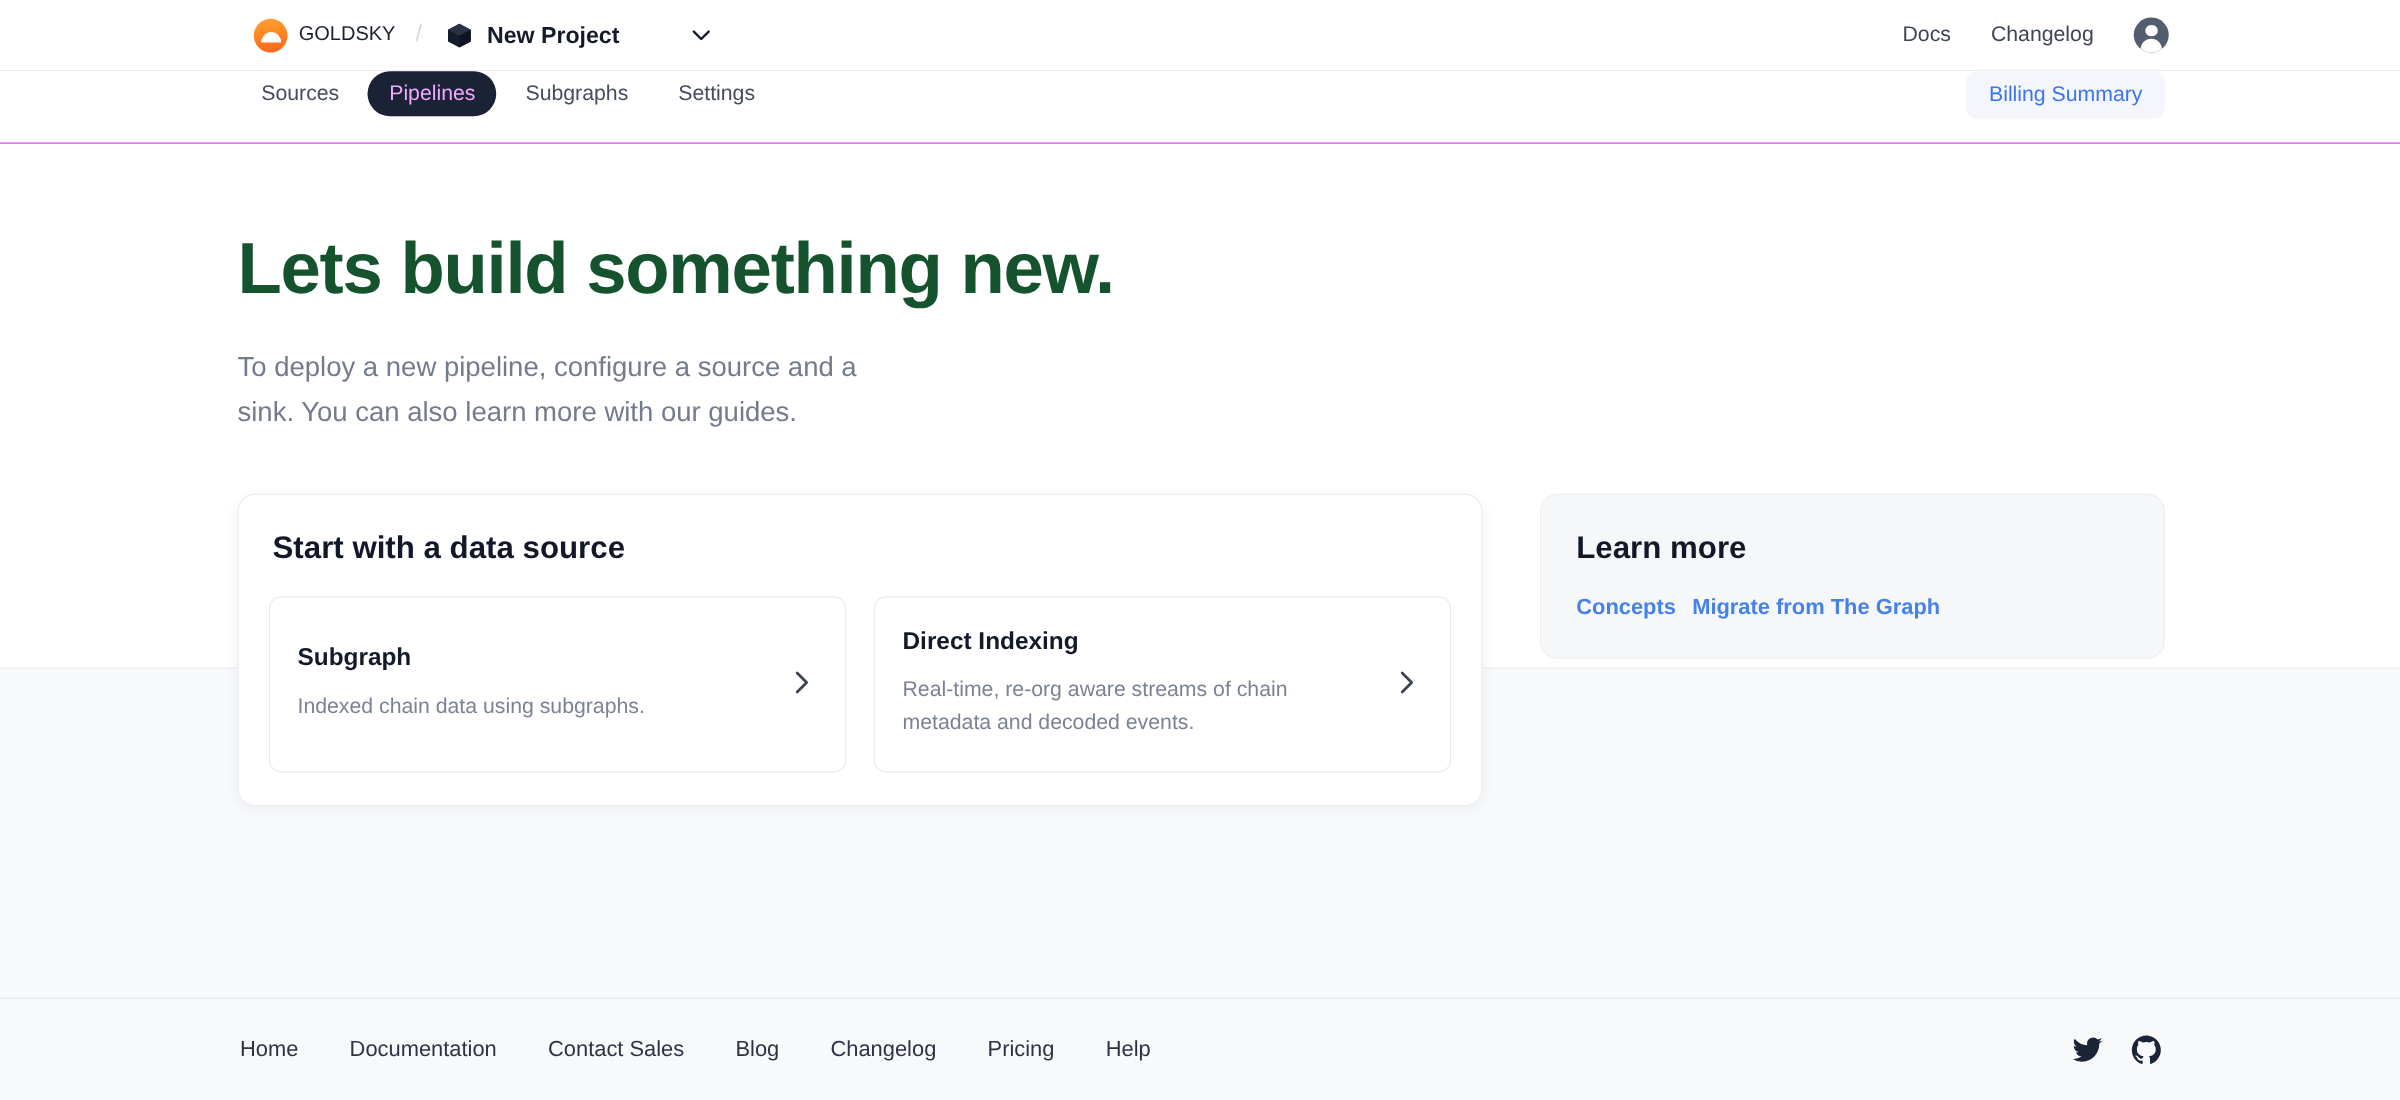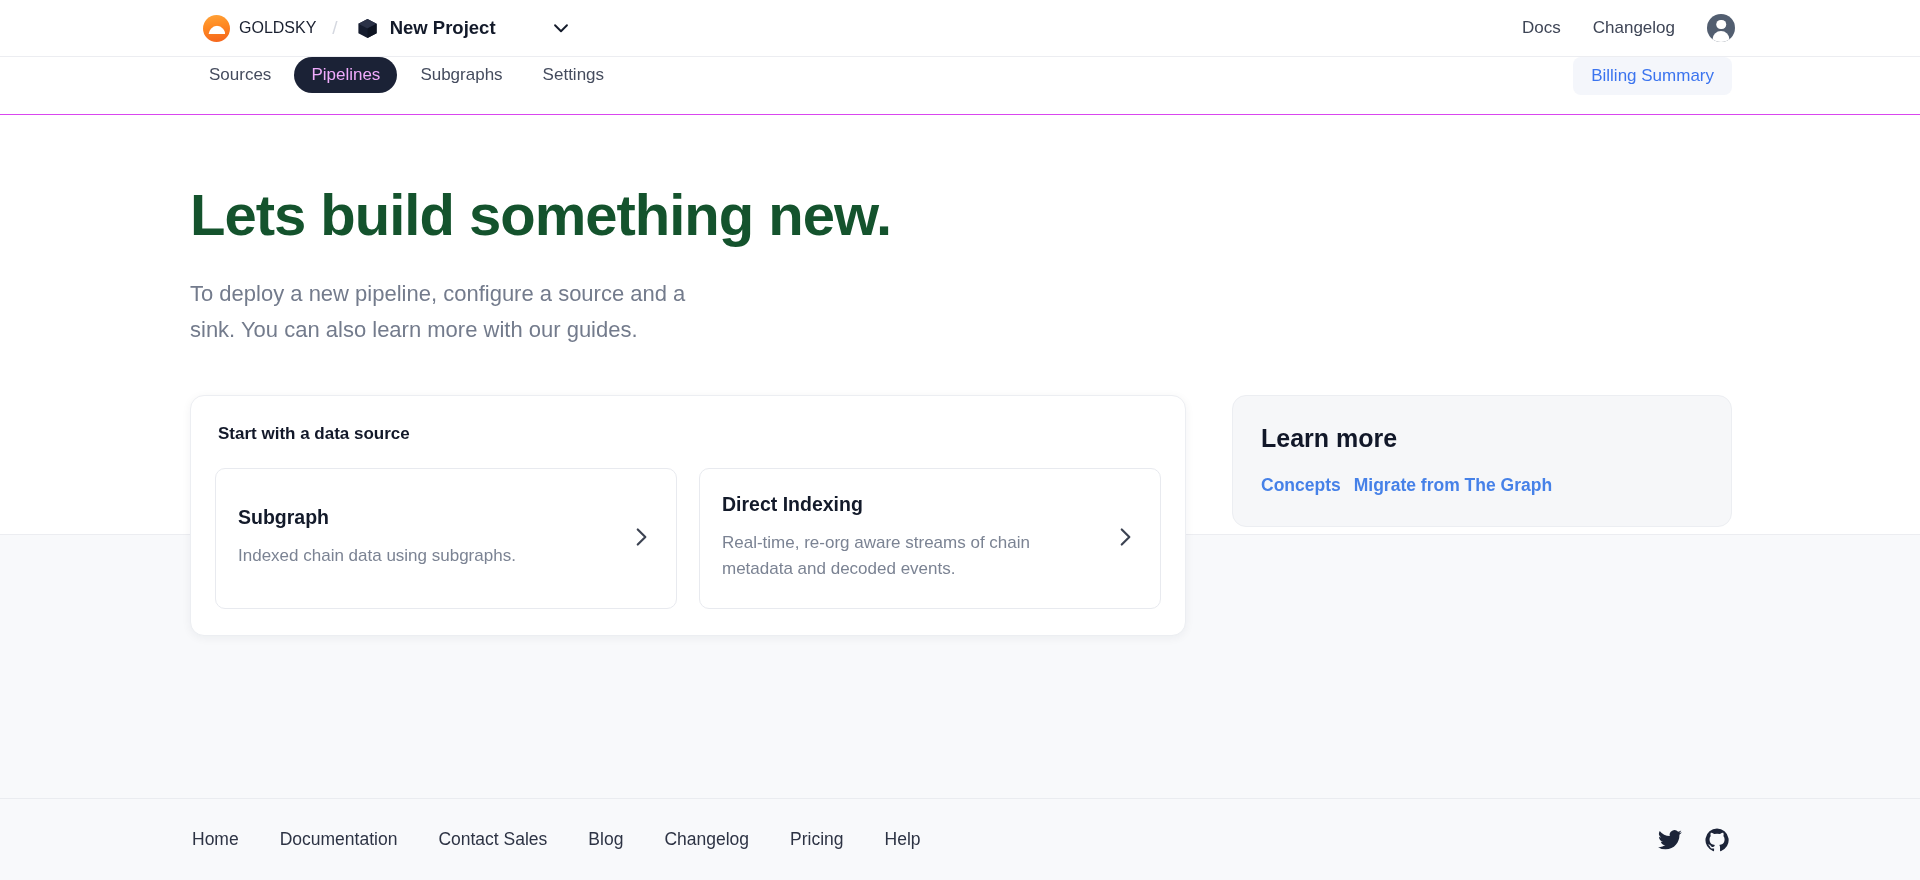--- a/index.html
+++ b/index.html
@@ -222,21 +222,21 @@
 
   .source-card {
     width: 996px;
     background: #ffffff;
     border: 1px solid #eceef2;
     border-radius: 14px;
     padding: 28px 24px 26px 24px;
     box-shadow: 0 2px 10px rgba(24,34,58,0.055);
   }
   .source-card h2 {
-    font-size: 17px;
+    font-size: 25px;
     font-weight: 700;
     color: #121829;
     margin-left: 3px;
     margin-bottom: 24px;
   }
   .option-grid {
     display: flex;
     gap: 22px;
   }
   .option {

